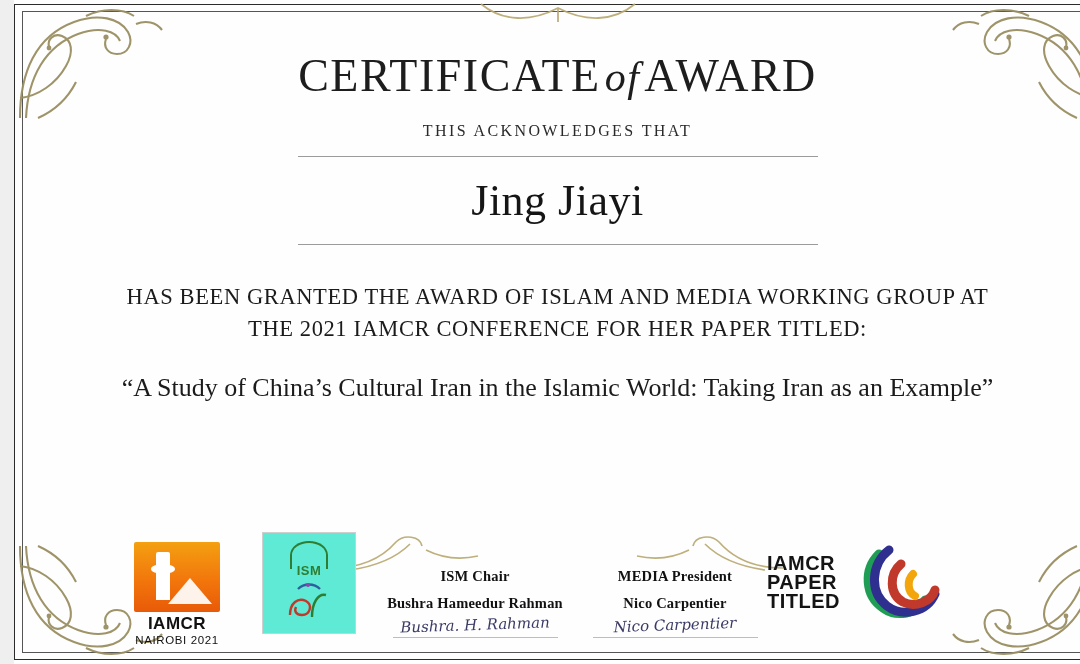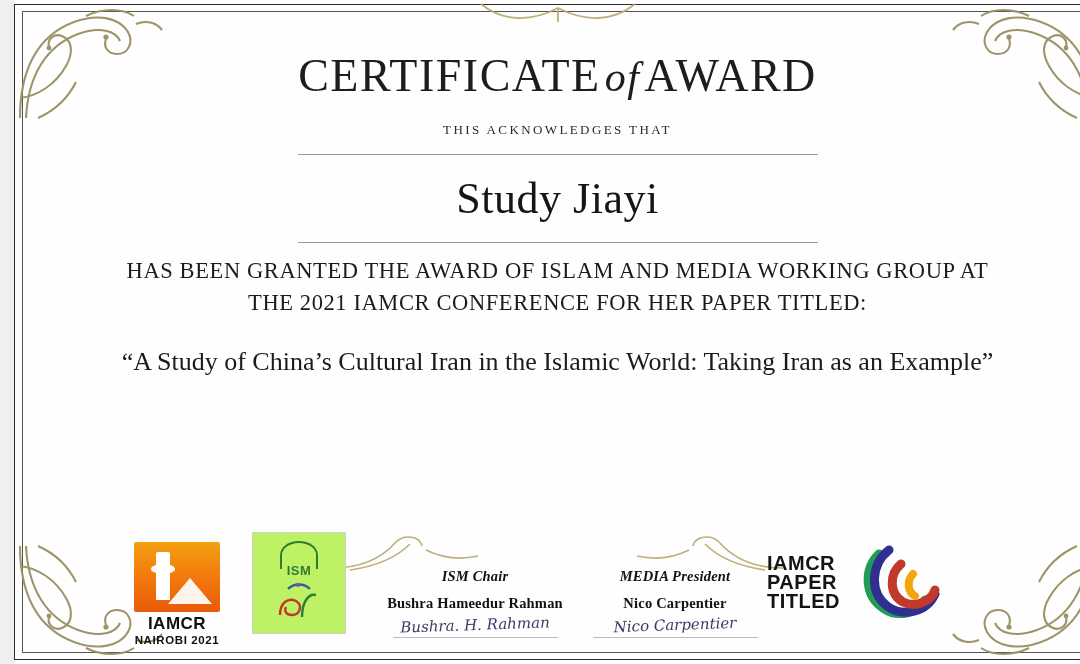--- a/index.html
+++ b/index.html
@@ -85,21 +85,21 @@
     line-height: 1.05;
   }
   .cert-title .of {
     font-style: italic;
     font-size: 42px;
     padding: 0 4px;
   }
 
   .acknowledge {
     margin-top: 22px;
-    font-size: 13px;
+    font-size: 16px;
     letter-spacing: 2.4px;
     color: #2a2a2a;
     font-variant: small-caps;
     text-transform: uppercase;
   }
 
   .rule {
     width: 520px;
     height: 1px;
     background: #9b9b9b;
@@ -107,21 +107,21 @@
   }
 
   .recipient {
     font-size: 44px;
     color: #151515;
     margin: 18px 0 18px 0;
     letter-spacing: 0.5px;
   }
 
   .granted {
-    margin-top: 12px;
+    margin-top: 36px;
     font-size: 22.5px;
     letter-spacing: 0.6px;
     line-height: 1.42;
     color: #1b1b1b;
     max-width: 900px;
     margin-left: auto;
     margin-right: auto;
     text-transform: uppercase;
   }
 
@@ -194,31 +194,30 @@
     font-size: 17px;
     letter-spacing: .5px;
     color: #111;
     margin-top: 2px;
   }
   .logo-iamcr-nairobi .lbl2 {
     font-family: "Liberation Sans", sans-serif;
     font-size: 11.5px;
     letter-spacing: .6px;
     color: #111;
-    font-weight: bold;
   }
 
   .logo-ism {
     position: absolute;
-    left: 212px;
+    left: 222px;
     bottom: 20px;
     width: 92px;
     height: 100px;
     border: 1px solid #cfcfcf;
-    background: #bef264;
+    background: #5eead4;
   }
   .logo-ism .dome {
     position: absolute;
     left: 50%;
     top: 8px;
     transform: translateX(-50%);
     width: 34px;
     height: 26px;
     border: 2px solid #2f7d32;
     border-radius: 50% 50% 0 0;
@@ -252,21 +251,20 @@
     text-align: center;
   }
   .sig-block.ism { left: 330px; }
   .sig-block.pres { left: 530px; }
   .sig-role {
     font-family: "Liberation Serif", serif;
     font-weight: bold;
     font-size: 14.5px;
     color: #111;
     letter-spacing: .2px;
-    font-style: italic;
   }
   .sig-name {
     font-family: "Liberation Serif", serif;
     font-weight: bold;
     font-size: 14.5px;
     color: #111;
     margin-top: 10px;
     letter-spacing: .2px;
   }
   .sig-script {
@@ -379,21 +377,21 @@
   </div>
 
   <div class="content">
     <h1 class="cert-title">
       <span>CERTIFICATE</span><span class="of">of</span><span>AWARD</span>
     </h1>
 
     <div class="acknowledge">THIS ACKNOWLEDGES THAT</div>
 
     <div class="rule"></div>
-    <div class="recipient">Study Jiayi</div>
+    <div class="recipient">Jing Jiayi</div>
     <div class="rule"></div>
 
     <div class="granted">HAS BEEN GRANTED THE AWARD OF ISLAM AND MEDIA WORKING GROUP AT THE 2021 IAMCR CONFERENCE FOR HER PAPER TITLED:</div>
 
     <div class="paper-title">“A Study of China’s Cultural Iran in the Islamic World: Taking Iran as an Example”</div>
   </div>
 
   <div class="flourish-mid flourish-bottom-l">
     <svg width="150" height="40" viewBox="0 0 150 40" fill="none" stroke="currentColor" stroke-width="1.7">
       <path d="M2 34 C30 34 52 24 66 8 C74 0 90 2 92 12"></path>

